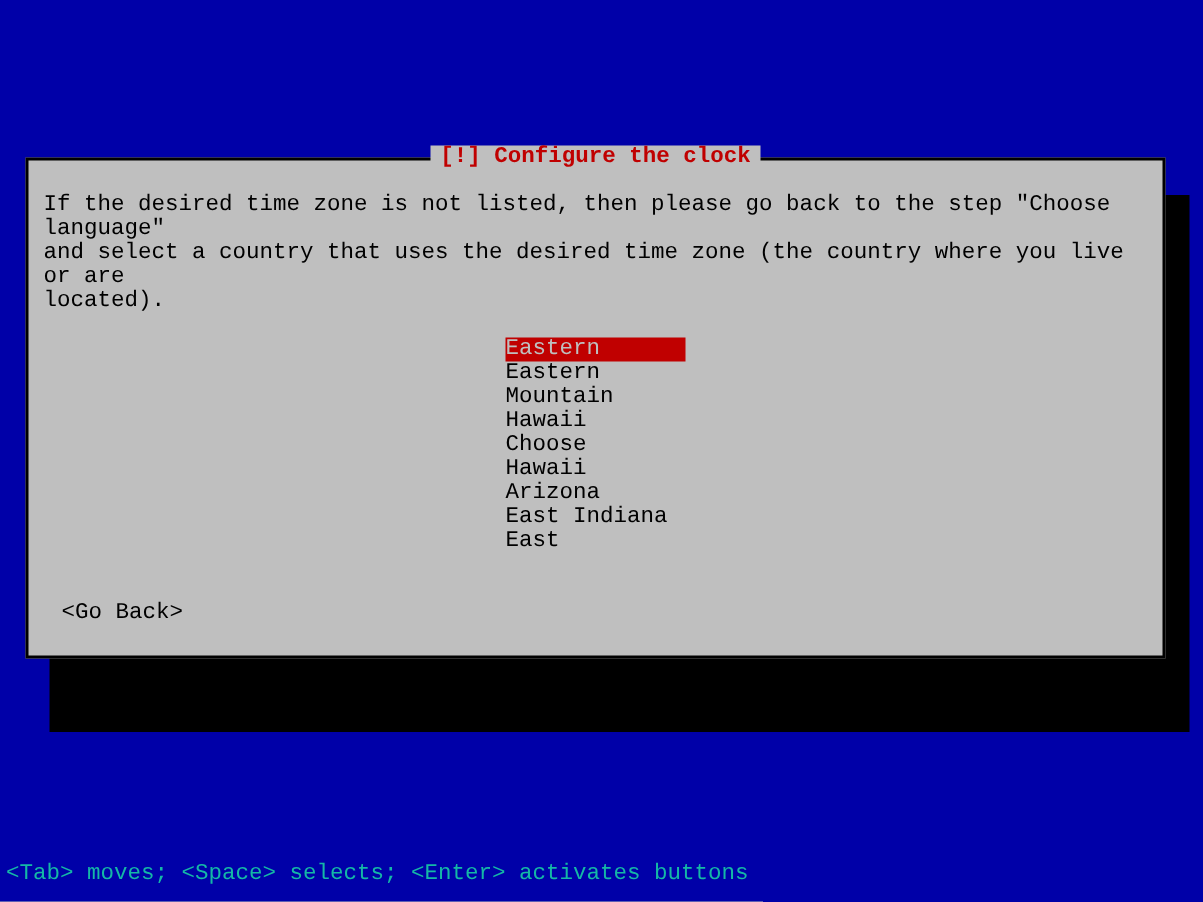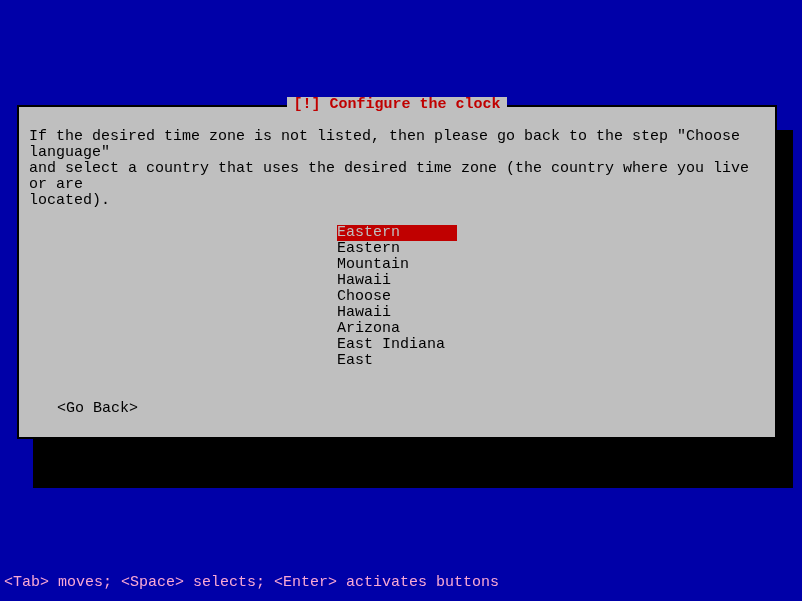--- a/index.html
+++ b/index.html
@@ -64,28 +64,28 @@
   }
   .option.selected {
     background: #c00000;
     color: #bfbfbf;
     display: block;
     width: 120px;
     padding-left: 0;
   }
   .go-back {
     margin-top: 32px;
-    margin-left: 28px;
+    margin-left: 12px;
     margin-bottom: 6px;
   }
   .footer {
     position: absolute;
     left: 4px;
     bottom: 10px;
-    color: #f9a8d4;
+    color: #14b8a6;
   }
 </style>
 </head>
 <body>
 
 <div class="shadow"></div>
 
 <div class="dialog">
   <div class="dialog-title-wrap">
     <span class="dialog-title">[!] Configure the clock</span>

